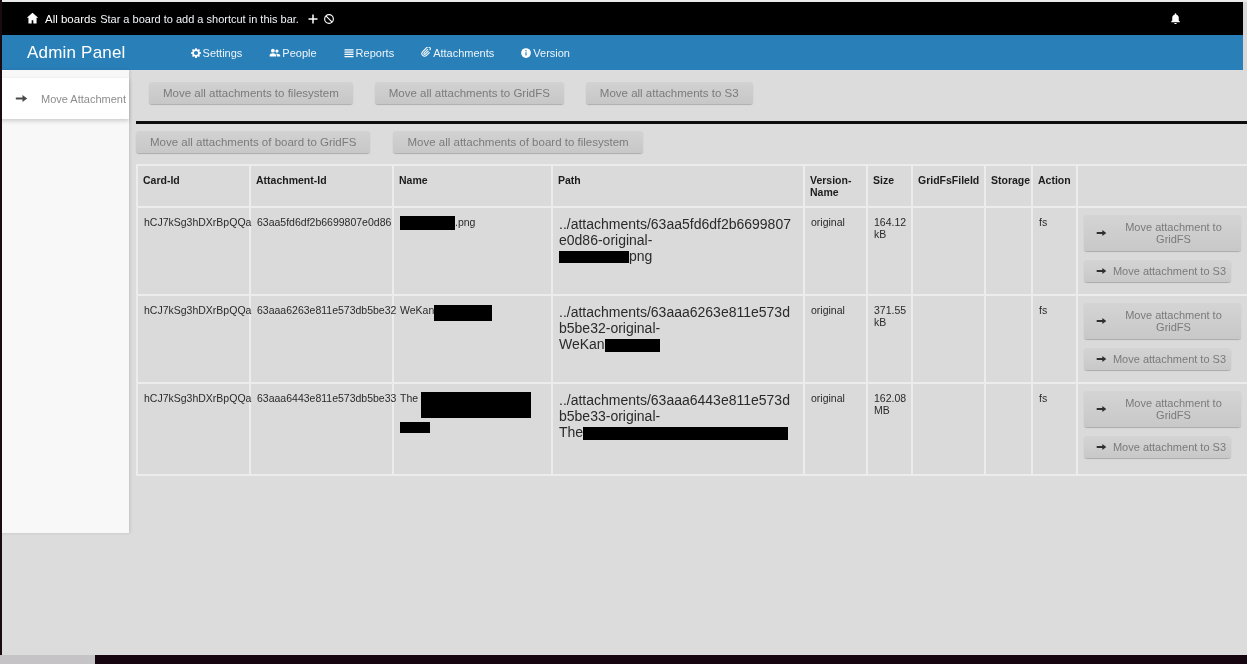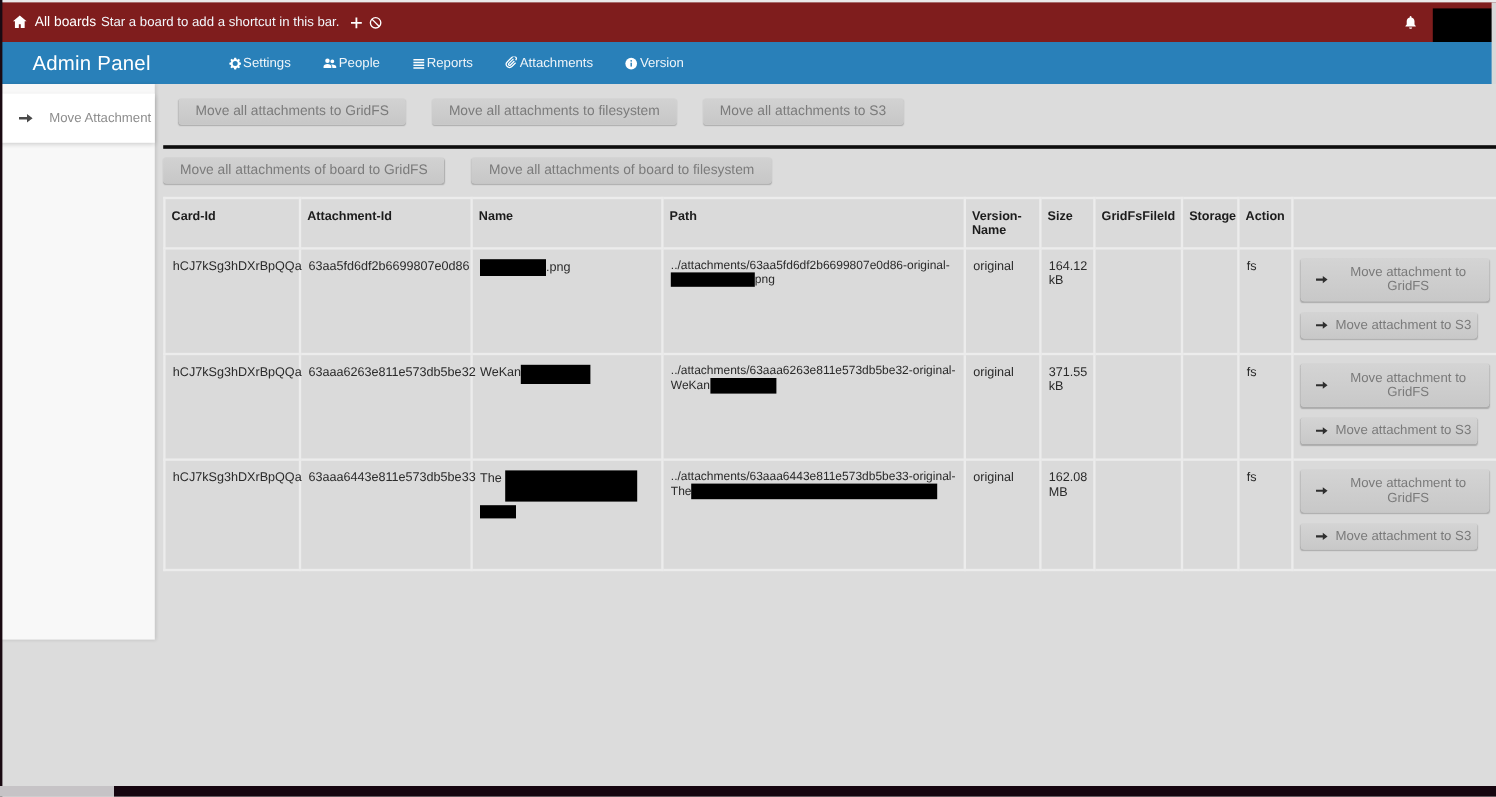--- a/index.html
+++ b/index.html
@@ -8,22 +8,22 @@
     font-family: "Liberation Sans", "DejaVu Sans", sans-serif;
     background: #dcdcdc;
     position: relative;
   }
   .top-line { height: 2px; background: #eaeaea; }
   .left-edge { position: absolute; left: 0; top: 0; bottom: 0; width: 2px; background: #1a0a12; z-index: 60; }
   .right-strip { position: absolute; top: 2px; right: 0; width: 4px; height: 68px; background: #d8d8d8; z-index: 55; }
 
   
   .topbar {
-    height: 33px; background: #7f1d1d; color: #fff;
-    display: flex; align-items: center; padding-left: 10px;
+    height: 33px; background: #000000; color: #fff;
+    display: flex; align-items: center; padding-left: 26px;
     font-size: 11.5px;
   }
   .topbar .icon { display: inline-flex; color: #fff; }
   .allboards { display: flex; align-items: center; gap: 6px; cursor: pointer; }
   .star-hint { margin-left: 4px; font-size: 11px; color: #f2f6fa; }
   .hint-icons { display: flex; align-items: center; gap: 4px; margin-left: 8px; }
   .topbar-right { margin-left: auto; display: flex; align-items: center; height: 100%; }
   .bell { margin-right: 12px; display: inline-flex; }
   .redact-user { width: 53px; height: 28px; background: #000; align-self: flex-end; }
 
@@ -69,21 +69,21 @@
   th, td { background: #dadada; border: 2px solid #ececec; text-align: left; vertical-align: top; }
   th { font-size: 10.5px; font-weight: bold; color: #1c1c1c; padding: 8px 5px; }
   td { font-size: 10.5px; color: #2a2a2a; padding: 8px 6px; }
 
   .board-table { margin-top: 12px; }
   .board-table th, .board-table td { padding: 5px 8px; height: 26px; vertical-align: middle; }
   .board-table th { white-space: nowrap; }
 
   .att-table { margin-top: 11px; width: 1111px; }
   .att-table thead tr { height: 36px; }
-  .path-cell { font-size: 10px; word-break: break-all; }
+  .path-cell { font-size: 14px; word-break: break-all; }
 
   .redact { display: inline-block; background: #000; vertical-align: middle; }
 
   .cell-btns { padding: 7px 6px; }
   .row-btn {
     position: relative; border: none; cursor: pointer; font-family: inherit;
     background: linear-gradient(#d4d4d4, #c8c8c8);
     color: #7a7a7a; font-size: 11px; border-radius: 3px;
     box-shadow: 0 1px 1px rgba(0,0,0,.22);
     text-align: center; display: block;
@@ -194,22 +194,22 @@
             <path d="M1 6.7h8.2V3.6L15 8l-5.8 4.4V9.3H1z"></path>
           </svg>
       </span>
       <span class="lbl">Move Attachment</span>
     </div>
   </aside>
 
   <div class="main">
 
     <div class="btn-row1">
+      <button class="btn">Move all attachments to filesystem</button>
       <button class="btn">Move all attachments to GridFS</button>
-      <button class="btn">Move all attachments to filesystem</button>
       <button class="btn">Move all attachments to S3</button>
     </div>
 
     <div class="black-hr"></div>
 
 
     <div class="btn-row2">
       <button class="btn">Move all attachments of board to GridFS</button>
       <button class="btn">Move all attachments of board to filesystem</button>
     </div>

